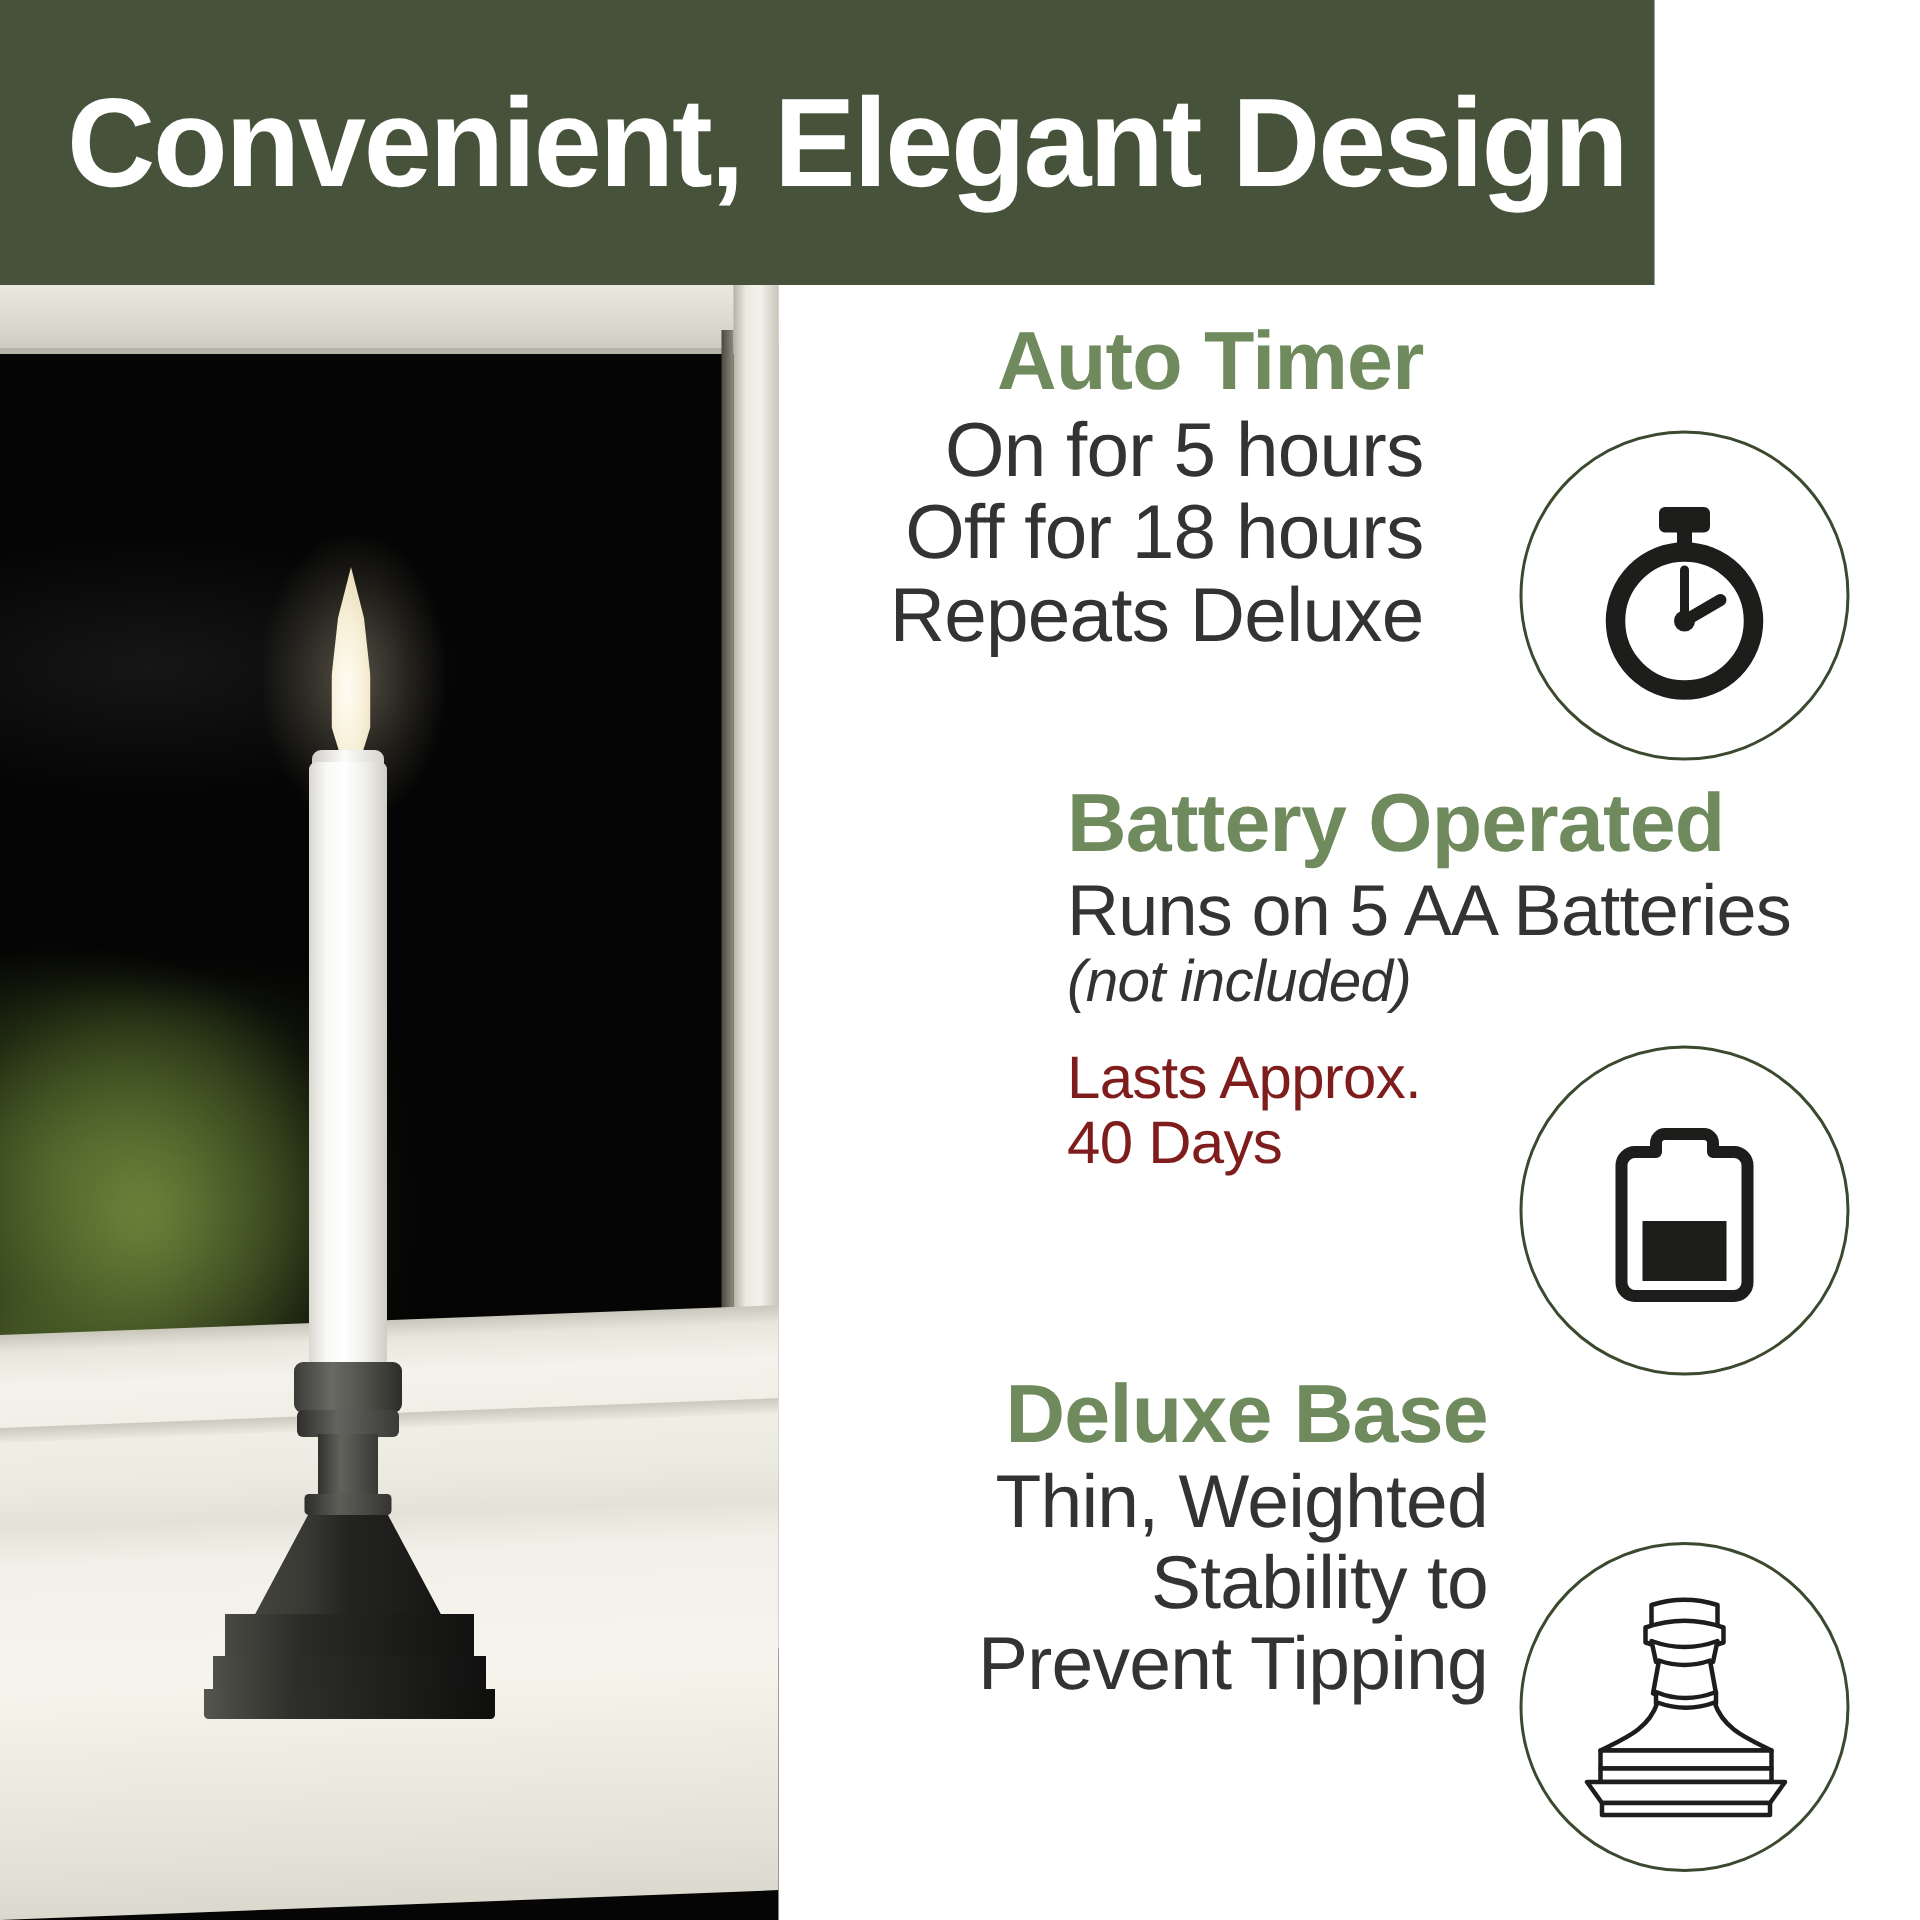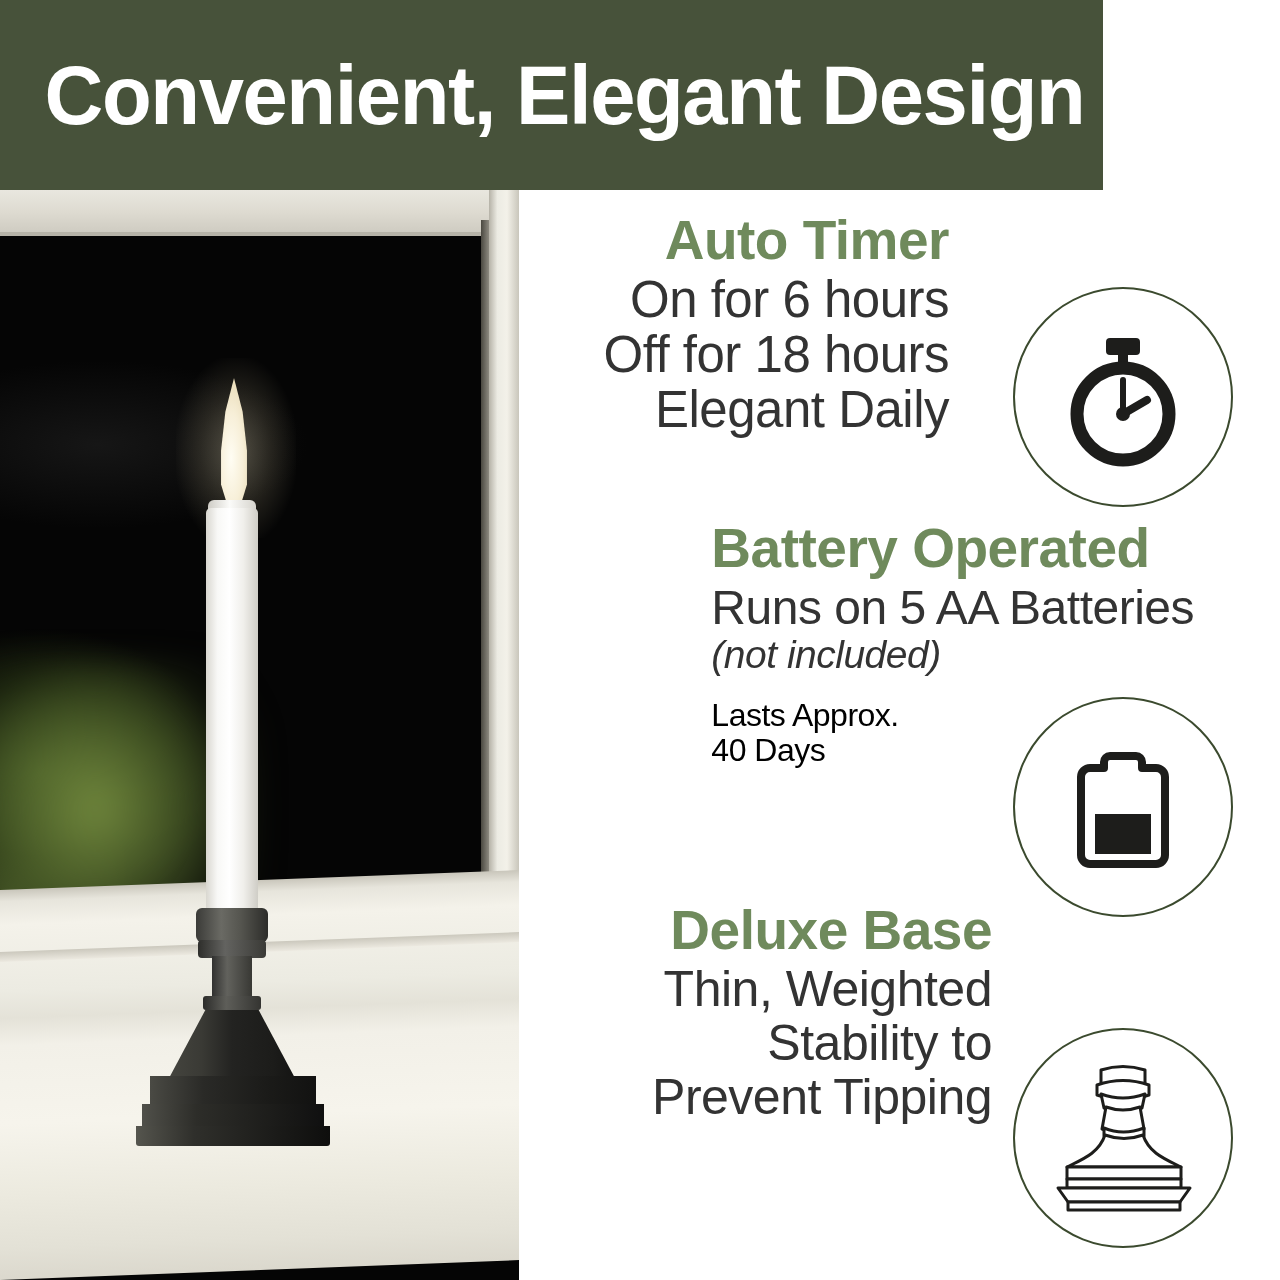--- a/index.html
+++ b/index.html
@@ -168,26 +168,26 @@
   #feature-timer .feature-text{ right:331px; top:22px; }
   #feature-timer .feature-heading{ font-size:55px; }
   #feature-timer .feature-lines{ font-size:51px; margin-top:4px; }
 
   
   #feature-battery .feature-text{ right:86px; top:330px; }
   #feature-battery .feature-heading{ font-size:55px; text-align:left; }
   #feature-battery .battery-body{ text-align:left; margin-top:6px; }
   #feature-battery .feature-lines{ font-size:48px; }
   #feature-battery .ln.italic{ font-size:39px; }
-  #feature-battery .group2{ margin-top:22px; font-size:32px; line-height:1.08; color:#000000; letter-spacing:-0.5px; }
+  #feature-battery .group2{ margin-top:22px; font-size:40px; line-height:1.08; color:#7f1d1d; letter-spacing:-0.5px; }
   #feature-battery .group2 .ln{ display:block; white-space:nowrap; }
 
   
   #feature-base .feature-text{ right:288px; top:712px; }
-  #feature-base .feature-heading{ font-size:55px; }
+  #feature-base .feature-heading{ font-size:55px;margin-top:12px; }
   #feature-base .feature-lines{ font-size:50px; margin-top:4px; }
 
   
   .icon-circle{
     position:absolute;
     border:2px solid #3b4a2e;
     border-radius:50%;
     background:#ffffff;
     display:flex; align-items:center; justify-content:center;
   }
@@ -229,23 +229,23 @@
     <div class="base-plinth2"></div>
     <div class="base-foot"></div>
   </div>
 
   <div id="content-panel">
 
     <div class="feature" id="feature-timer">
       <div class="feature-text">
         <div class="feature-heading">Auto Timer</div>
         <div class="feature-lines">
-          <span class="ln">On for 6 hours</span>
+          <span class="ln">On for 5 hours</span>
           <span class="ln">Off for 18 hours</span>
-          <span class="ln">Elegant Daily</span>
+          <span class="ln">Repeats Deluxe</span>
         </div>
       </div>
       <div class="icon-circle" id="icon-timer">
         <svg width="150" height="150" viewBox="0 0 150 150" aria-hidden="true">
           <rect x="58" y="16" width="34" height="17" rx="4" fill="#1d1d1b"></rect>
           <rect x="70" y="30" width="10" height="16" fill="#1d1d1b"></rect>
           <circle cx="75" cy="92" r="46" fill="none" stroke="#1d1d1b" stroke-width="13"></circle>
           <line x1="75" y1="58" x2="75" y2="92" stroke="#1d1d1b" stroke-width="6" stroke-linecap="round"></line>
           <line x1="75" y1="92" x2="99" y2="78" stroke="#1d1d1b" stroke-width="8" stroke-linecap="round"></line>
           <circle cx="75" cy="92" r="7" fill="#1d1d1b"></circle>

